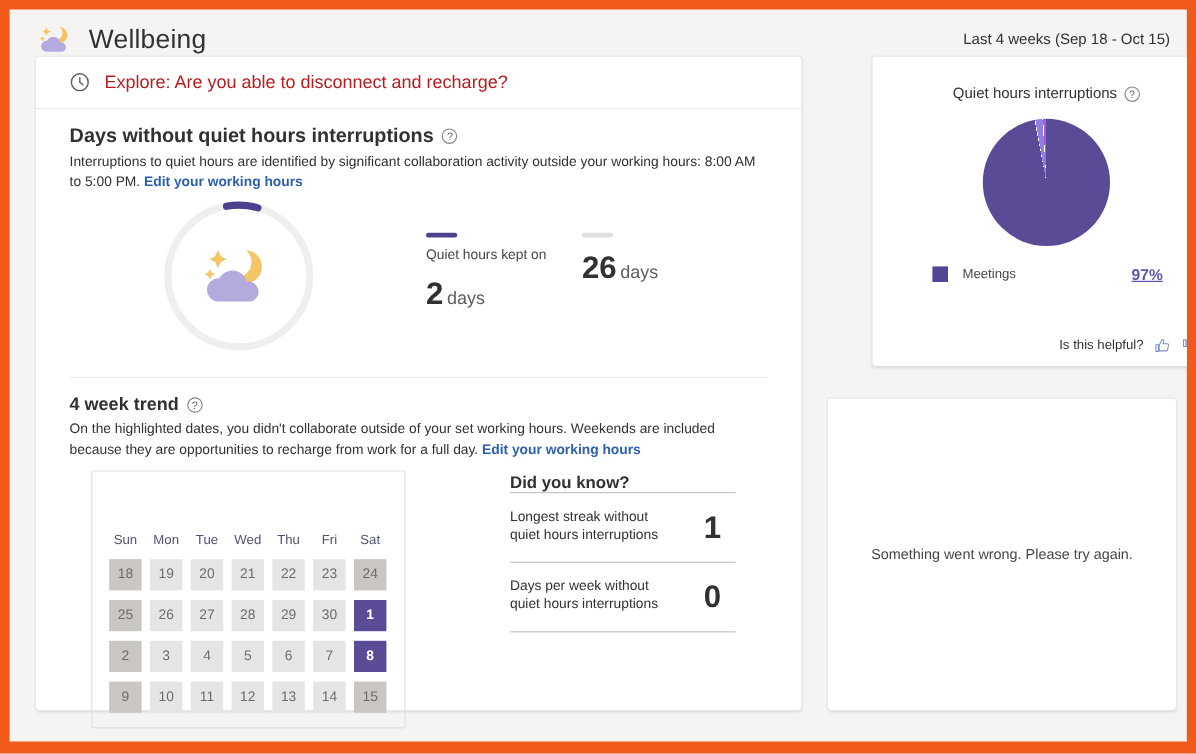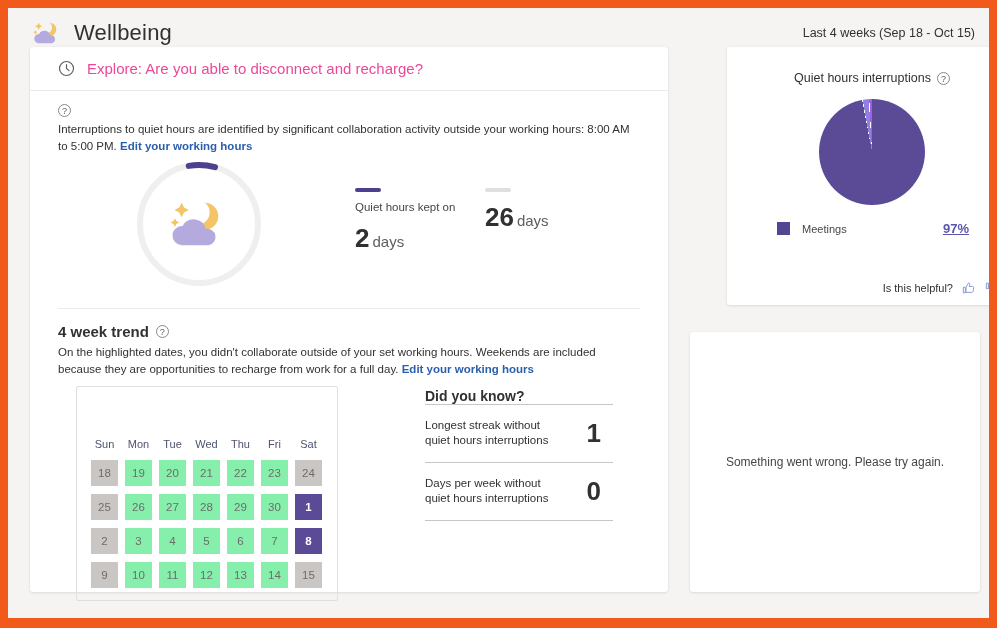--- a/index.html
+++ b/index.html
@@ -16,21 +16,21 @@
   .page-header { position:absolute; left:24px; top:6px; right:10px; height:38px; display:flex; align-items:center; }
   .app-title { font-size:22px; color:#323130; margin-left:12px; letter-spacing:.2px; }
   .date-range { margin-left:auto; font-size:12.5px; color:#323130; padding-right:4px; }
 
   .card { position:absolute; background:#fff; border-radius:3px; box-shadow:0 1px 3px rgba(0,0,0,.10), 0 0 1px rgba(0,0,0,.08); }
   .main-card { left:22px; top:39px; width:638px; height:545px; }
   .pie-card  { left:719px; top:39px; width:290px; height:258px; }
   .error-card{ left:682px; top:324px; width:290px; height:260px; display:flex; align-items:center; justify-content:center; }
 
   
-  .explore-row { display:flex; align-items:center; gap:12px; padding:13px 28px; border-bottom:1px solid #edebe9; font-size:15px; color:#ec4899; }
+  .explore-row { display:flex; align-items:center; gap:12px; padding:13px 28px; border-bottom:1px solid #edebe9; font-size:15px; color:#b91c1c; }
 
   .section { padding:0 28px; }
   .sec-heading { display:flex; align-items:center; gap:7px; margin-top:13px; font-size:16.5px; font-weight:700; color:#323130; }
   .sec-heading.small { font-size:15px; margin-top:14px; }
   .help-icon { width:13px; height:13px; border:1px solid #8a8886; border-radius:50%; color:#605e5c; font-size:9px; line-height:12px; text-align:center; font-weight:400; display:inline-block; }
   .desc { font-size:11.5px; line-height:1.45; color:#323130; margin-top:4px; max-width:600px; }
   .desc a { color:#2b5fad; font-weight:700; text-decoration:none; }
 
   
   .hero { display:flex; align-items:flex-start; padding-left:75px; margin-top:4px; height:140px; }
@@ -47,21 +47,21 @@
   .stat-value .unit { font-size:15px; font-weight:400; color:#605e5c; margin-left:3px; }
 
   .divider { border-top:1px solid #edebe9; margin:10px 0 0 0; }
 
   .trend-body { display:flex; margin-top:8px; }
   .cal-col { width:335px; }
   .cal-title { font-size:14px; font-weight:700; color:#323130; margin:2px 0 8px 18px; }
   .cal-box { margin-left:18px; width:262px; border:1px solid #e1dfdd; border-radius:2px; padding:10px 14px 12px 14px; }
   .cal-grid { display:grid; grid-template-columns:repeat(7,27px); column-gap:7px; row-gap:8px;margin-top:39px; }
   .cal-h { font-size:11px; color:#4f5270; text-align:center; height:16px; line-height:16px; }
-  .cal-c { height:26px; line-height:26px; text-align:center; font-size:11.5px; color:#6e6c6a; background:#86efac; }
+  .cal-c { height:26px; line-height:26px; text-align:center; font-size:11.5px; color:#6e6c6a; background:#e5e5e5; }
   .cal-c.we { background:#c9c6c4; }
   .cal-c.hl { background:#5b4b96; color:#fff; font-weight:700; }
 
   .dyk-col { margin-left:32px; width:188px; }
   .dyk-title { font-size:14px; font-weight:700; color:#323130; margin-top:2px; }
   .dyk-item { display:flex; align-items:center; justify-content:space-between; padding:13px 0; border-top:1px solid #c8c6c4; margin-top:0; }
   .dyk-item:first-of-type { margin-top:14px; }
   .dyk-item:last-of-type { border-bottom:1px solid #c8c6c4; }
   .dyk-label { font-size:11.5px; color:#323130; line-height:1.35; width:128px; }
   .dyk-value { font-size:26px; font-weight:700; color:#323130; padding-right:12px; }
@@ -113,20 +113,21 @@
   <div class="explore-row">
     <svg width="17" height="17" viewBox="0 0 16 16">
       <circle cx="8" cy="8" r="6.6" fill="none" stroke="#605e5c" stroke-width="1.1"></circle>
       <path d="M8 4.4 L8 8 L10.4 10" fill="none" stroke="#605e5c" stroke-width="1.1" stroke-linecap="round"></path>
     </svg>
     <span>Explore: Are you able to disconnect and recharge?</span>
   </div>
 
   <div class="section">
     <div class="sec-heading">
+      <span>Days without quiet hours interruptions</span>
       <span class="help-icon">?</span>
     </div>
     <div class="desc">
       <span>Interruptions to quiet hours are identified by significant collaboration activity outside your working hours: 8:00 AM to 5:00 PM.</span>
       <a href="#">Edit your working hours</a>
     </div>
 
     <div class="hero">
       <div class="ring-wrap">
         <svg width="132" height="132" viewBox="0 0 132 132">

